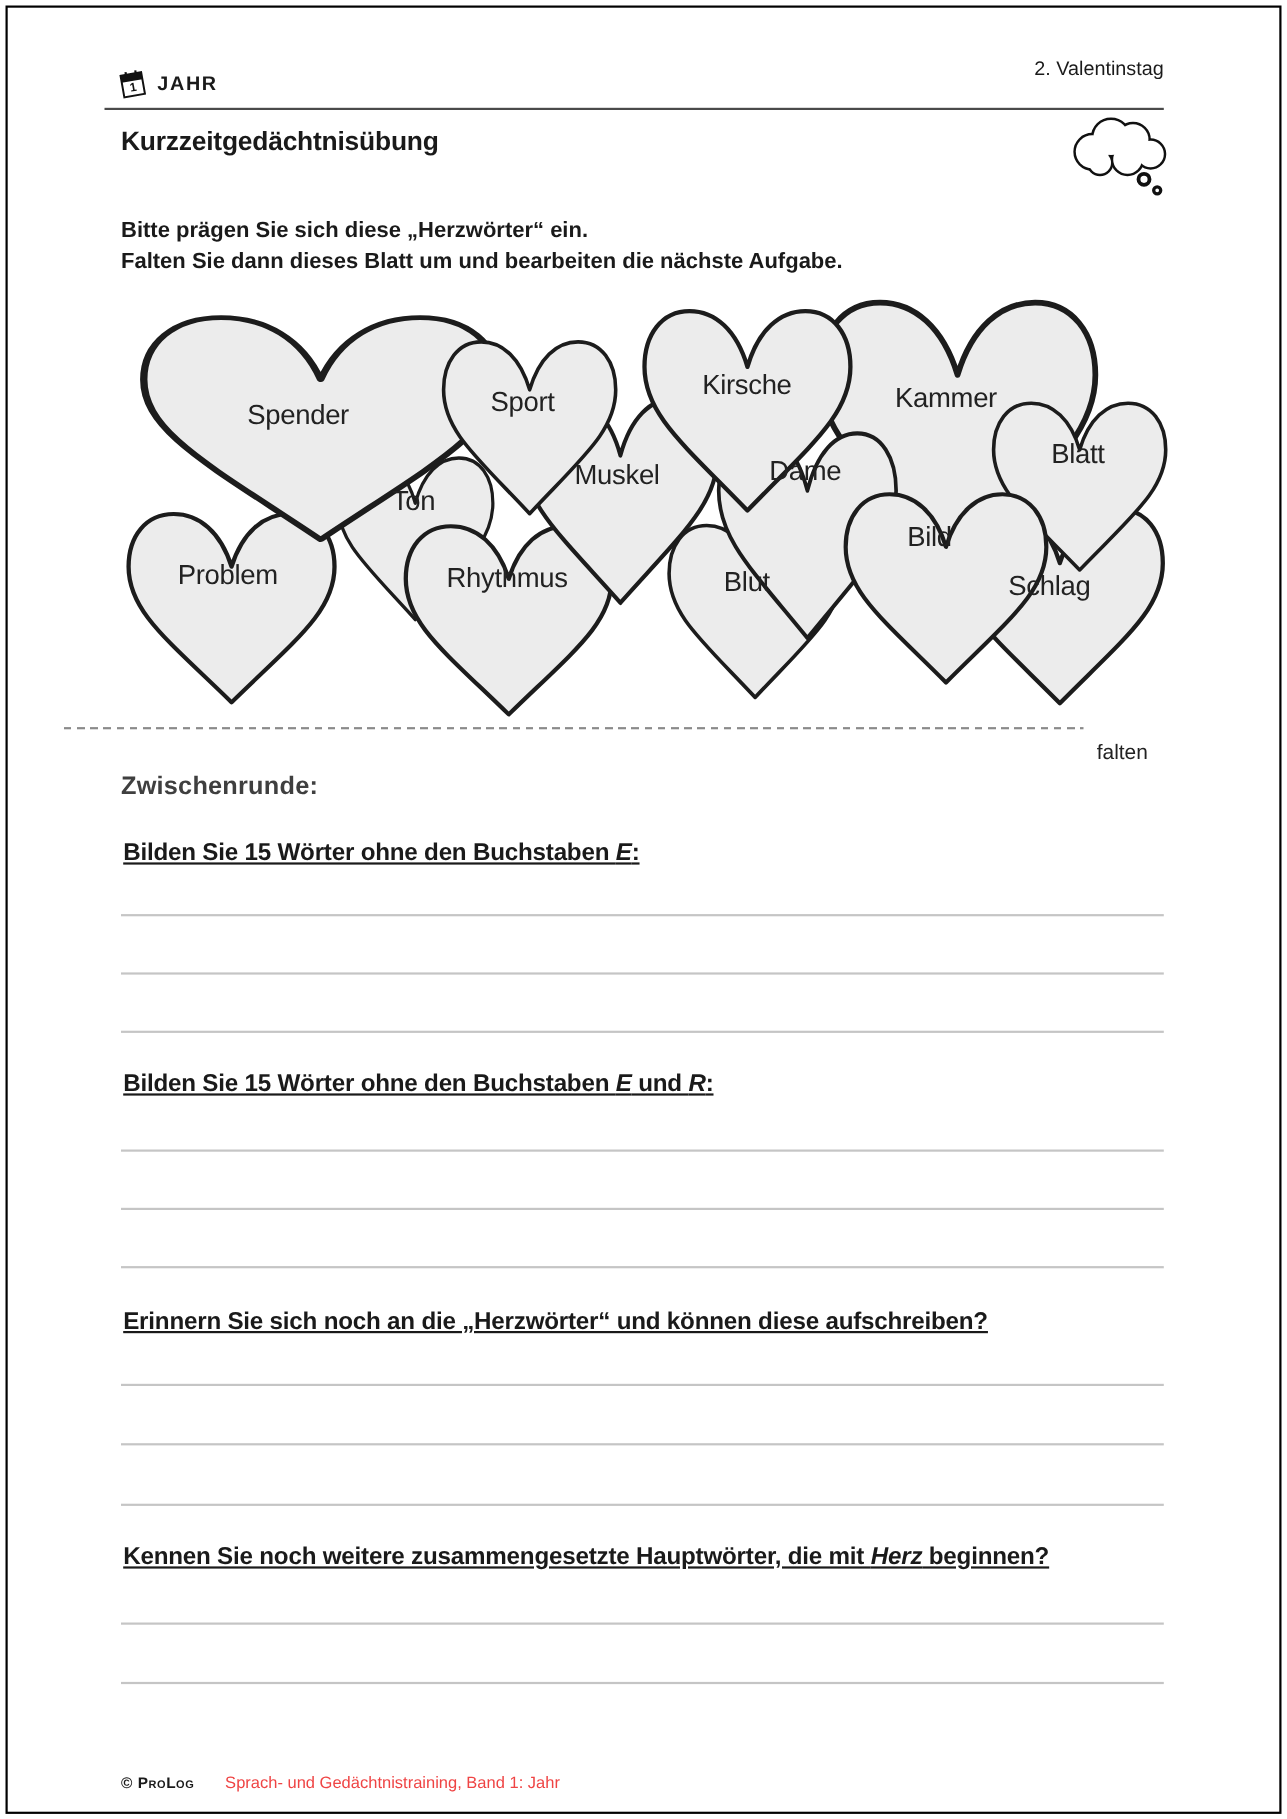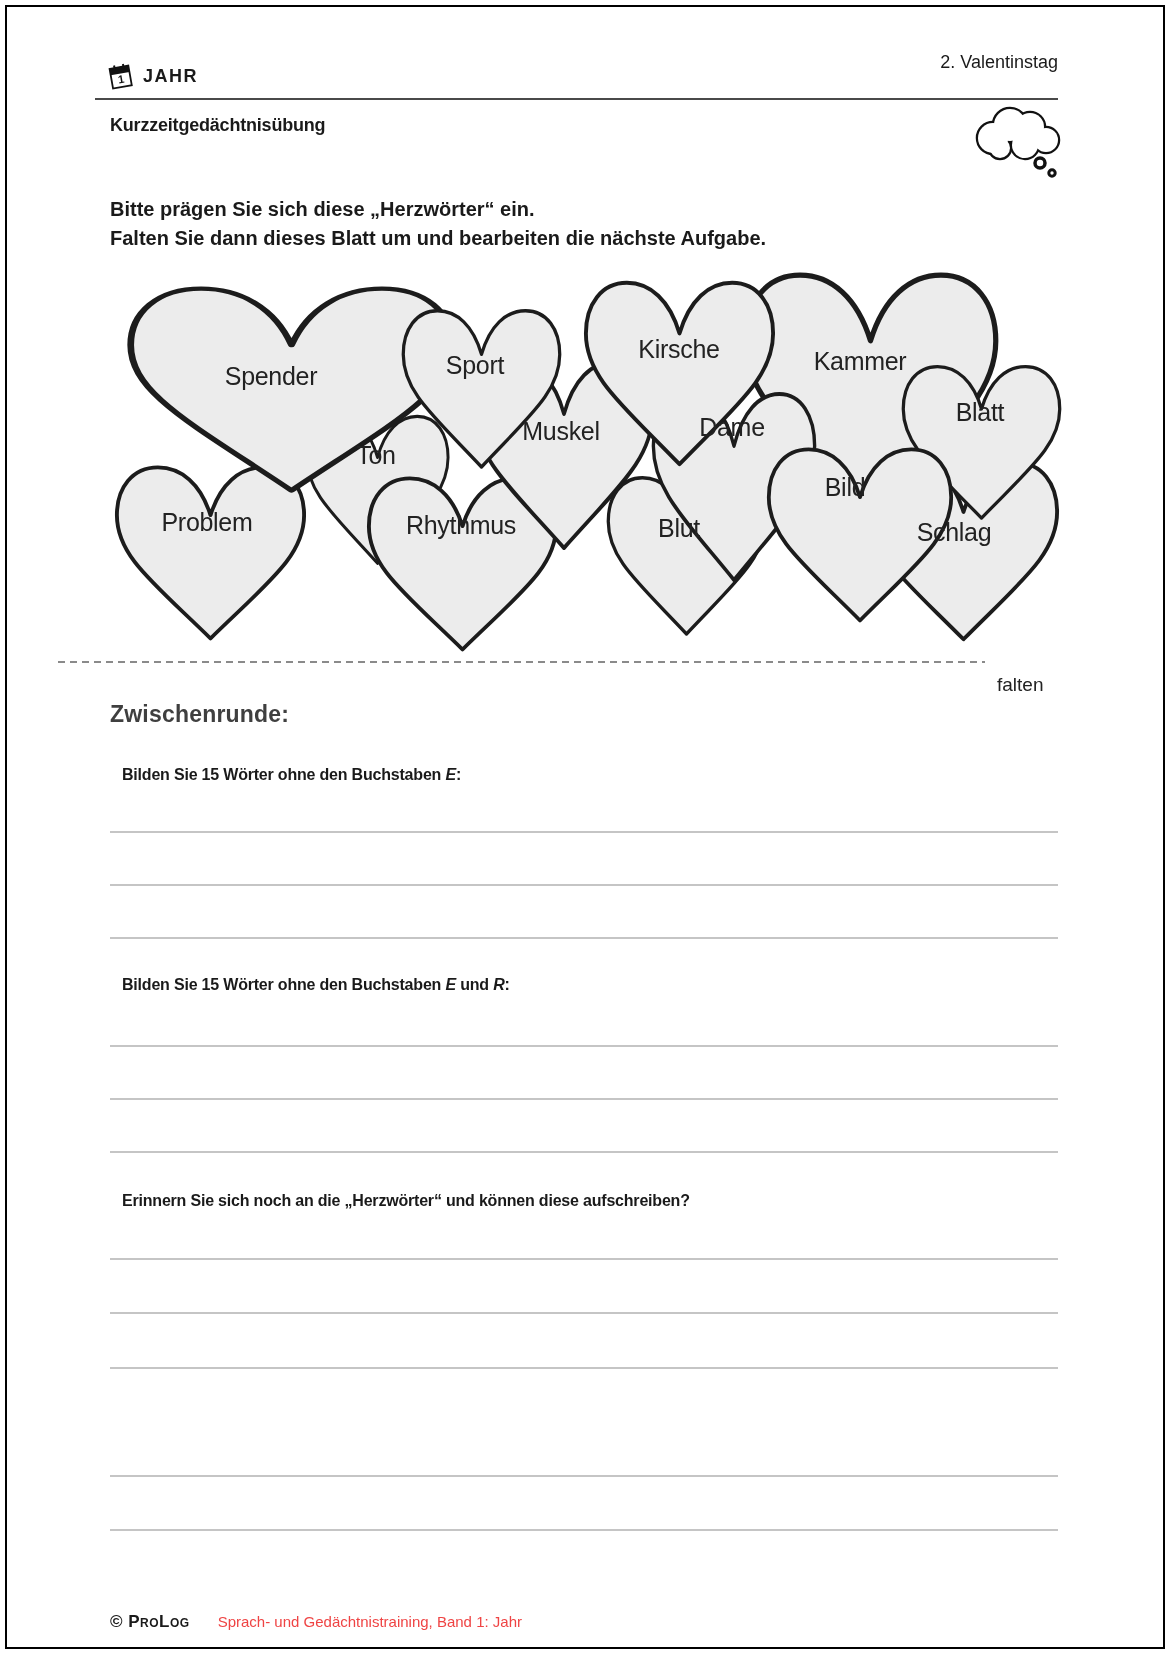--- a/index.html
+++ b/index.html
@@ -6,34 +6,34 @@
   .page{
     position:relative;width:1170px;height:1654px;background:#fff;overflow:hidden;
     font-family:"Liberation Sans",sans-serif;color:#1a1a1a;
   }
   .page-frame{position:absolute;left:5px;top:5px;right:5px;bottom:5px;border:2px solid #000;pointer-events:none;}
   .abs{position:absolute;}
   .hdr-left{left:108px;top:62px;display:flex;align-items:center;gap:9px;}
   .hdr-left .label{font-weight:bold;font-size:18px;letter-spacing:1.5px;}
   .hdr-right{right:112px;top:52px;font-size:18px;}
   .hdr-rule{left:95px;top:98px;width:963px;height:2px;background:#4a4a4a;}
-  .title{left:110px;top:115px;font-size:18px;font-weight:bold;letter-spacing:-0.2px;}
+  .title{left:110px;top:115px;font-size:24px;font-weight:bold;letter-spacing:-0.2px;}
   .intro{left:110px;top:195px;font-size:20px;font-weight:bold;line-height:29px;}
   .hearts-svg{left:0;top:250px;}
   .heart-path{fill:#ececec;stroke:#1c1c1c;stroke-width:2;vector-effect:non-scaling-stroke;stroke-linejoin:round;}
   .heart-label{font-family:"Liberation Sans",sans-serif;font-size:25px;fill:#222;text-anchor:middle;letter-spacing:-0.3px;}
   .fold-line{left:58px;top:661px;width:927px;height:2px;
     background:repeating-linear-gradient(90deg,#8a8a8a 0 7px,transparent 7px 12px);}
   .fold-label{left:997px;top:650px;font-size:19px;color:#222;margin-top:24px;}
   .section-heading{left:110px;top:701px;font-size:23px;font-weight:bold;color:#3f3f3f;letter-spacing:0.2px;text-align:center;}
-  .question{left:122px;font-size:16px;font-weight:bold;line-height:24px;letter-spacing:-0.2px;}
+  .question{left:112px;font-size:22px;font-weight:bold;line-height:24px;letter-spacing:-0.2px;text-decoration:underline;}
   .q1{top:763px;} .q2{top:973px;text-align:right;} .q3{top:1189px;} .q4{top:1403px;}
   .answer-line{left:110px;width:948px;height:2px;background:#c5c5c5;}
   .footer{left:110px;top:1612px;display:flex;align-items:baseline;gap:28px;}
-  .footer .copy{font-size:17px;font-weight:bold;font-variant:small-caps;letter-spacing:0.5px;}
+  .footer .copy{font-size:14px;font-weight:bold;font-variant:small-caps;letter-spacing:0.5px;}
   .footer .series{font-size:15px;color:#ef4444;}
   em{font-style:italic;}
 </style>
 </head>
 <body>
 
 <div class="page">
   <div class="page-frame"></div>
 
   <div class="abs hdr-left">
@@ -125,20 +125,21 @@
   <div class="abs question q2"><span>Bilden Sie 15 Wörter ohne den Buchstaben </span><em>E</em><span> und </span><em>R</em><span>:</span></div>
   <div class="abs answer-line" style="top:1045px"></div>
   <div class="abs answer-line" style="top:1098px"></div>
   <div class="abs answer-line" style="top:1151px"></div>
 
   <div class="abs question q3"><span>Erinnern Sie sich noch an die „Herzwörter“ und können diese aufschreiben?</span></div>
   <div class="abs answer-line" style="top:1258px"></div>
   <div class="abs answer-line" style="top:1312px"></div>
   <div class="abs answer-line" style="top:1367px"></div>
 
+  <div class="abs question q4"><span>Kennen Sie noch weitere zusammengesetzte Hauptwörter, die mit </span><em>Herz</em><span> beginnen?</span></div>
   <div class="abs answer-line" style="top:1475px"></div>
   <div class="abs answer-line" style="top:1529px"></div>
 
   <div class="abs footer">
     <span class="copy">© ProLog</span>
     <span class="series">Sprach- und Gedächtnistraining, Band 1: Jahr</span>
   </div>
 </div>
 
 </body></html>

